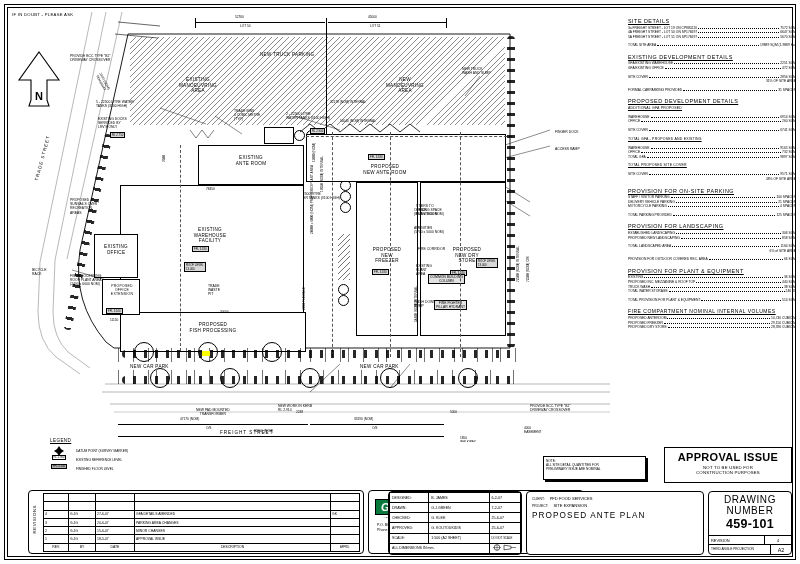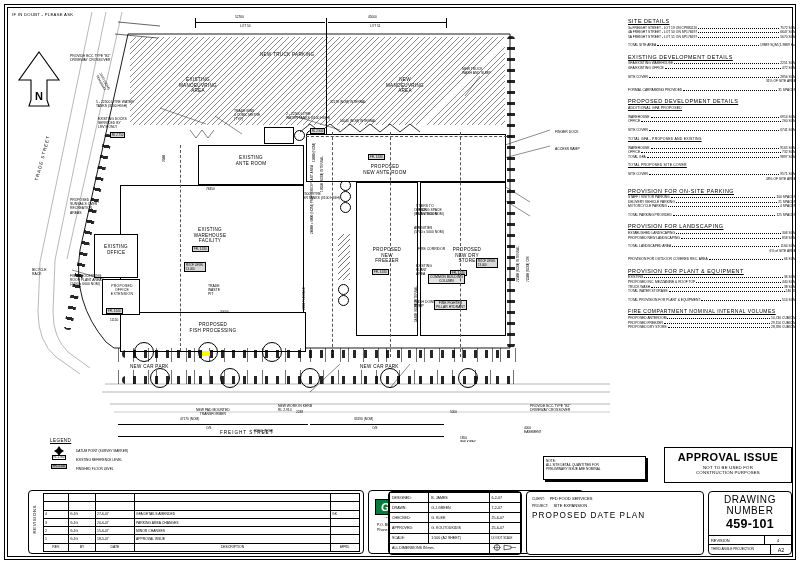--- a/index.html
+++ b/index.html
@@ -659,21 +659,21 @@
 
   <div class="tbx" style="position:absolute;left:526px;top:491px;width:178px;height:64px;padding:3px 5px;">
     <div style="display:flex;align-items:baseline;">
       <span style="font-size:3.4px;">CLIENT:</span>
       <span class="clientline" style="margin-left:5px;">PFD FOOD SERVICES</span>
     </div>
     <div style="display:flex;align-items:baseline;">
       <span style="font-size:3.4px;">PROJECT:</span>
       <span class="clientline" style="margin-left:5px;">SITE EXPANSION</span>
     </div>
-    <div class="bigtitle">PROPOSED DATE PLAN</div>
+    <div class="bigtitle">PROPOSED ANTE PLAN</div>
   </div>
 
   <div class="tbx" id="dnbox" style="position:absolute;left:708px;top:491px;width:84px;height:64px;">
     <div class="dnh">DRAWING NUMBER</div>
     <div class="dnn">459-101</div>
     <div class="dnrow" style="margin-top:4px;">
       <div class="a">REVISION</div>
       <div class="bv">4</div>
     </div>
     <div class="dnrow">

